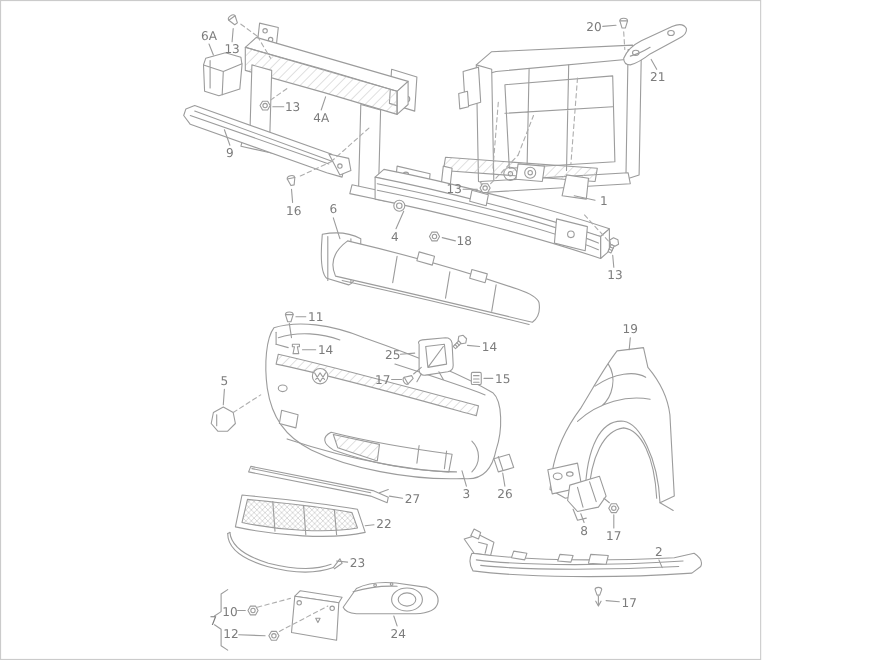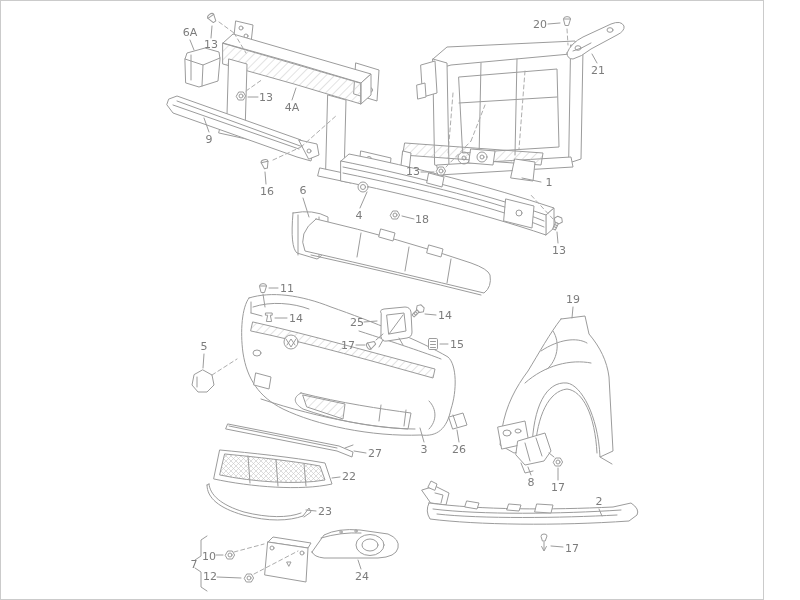--- a/index.html
+++ b/index.html
@@ -1,20 +1,20 @@
 <!DOCTYPE html>
 <html style="--line: #9c9c9c; --label: #7c7c7c; --dash: #adadad; --hatch: #c6c6c6; --bg: #ffffff; --border: #cbcbcb;"><head>
 <meta charset="utf-8">
 <style>
   :root{
     --line:#9c9c9c; --label:#7c7c7c; --dash:#adadad; --hatch:#c6c6c6;
     --bg:#ffffff; --border:#cbcbcb;
   }
   html,body{margin:0;padding:0;background:#fff;}
-  .frame{position:relative;width:764px;height:600px;box-sizing:border-box;
+  .frame{position:relative;width:692px;height:600px;box-sizing:border-box;
          border:1px solid var(--border);background:var(--bg);overflow:hidden;}
   #art{display:block;}
   #art *{stroke:var(--line);fill:none;stroke-width:1;stroke-linejoin:round;stroke-linecap:round;}
   #art .w{fill:#fff;}
   #art .hx{fill:url(#hatch);}
   #art .cx{fill:url(#cross);}
   #art .pat{stroke:var(--hatch);stroke-width:1;}
   #art .dash{stroke:var(--dash);stroke-dasharray:4 3;fill:none;}
   #art .lead{stroke:var(--line);}
   #art text.lbl{stroke:none;fill:var(--label);

